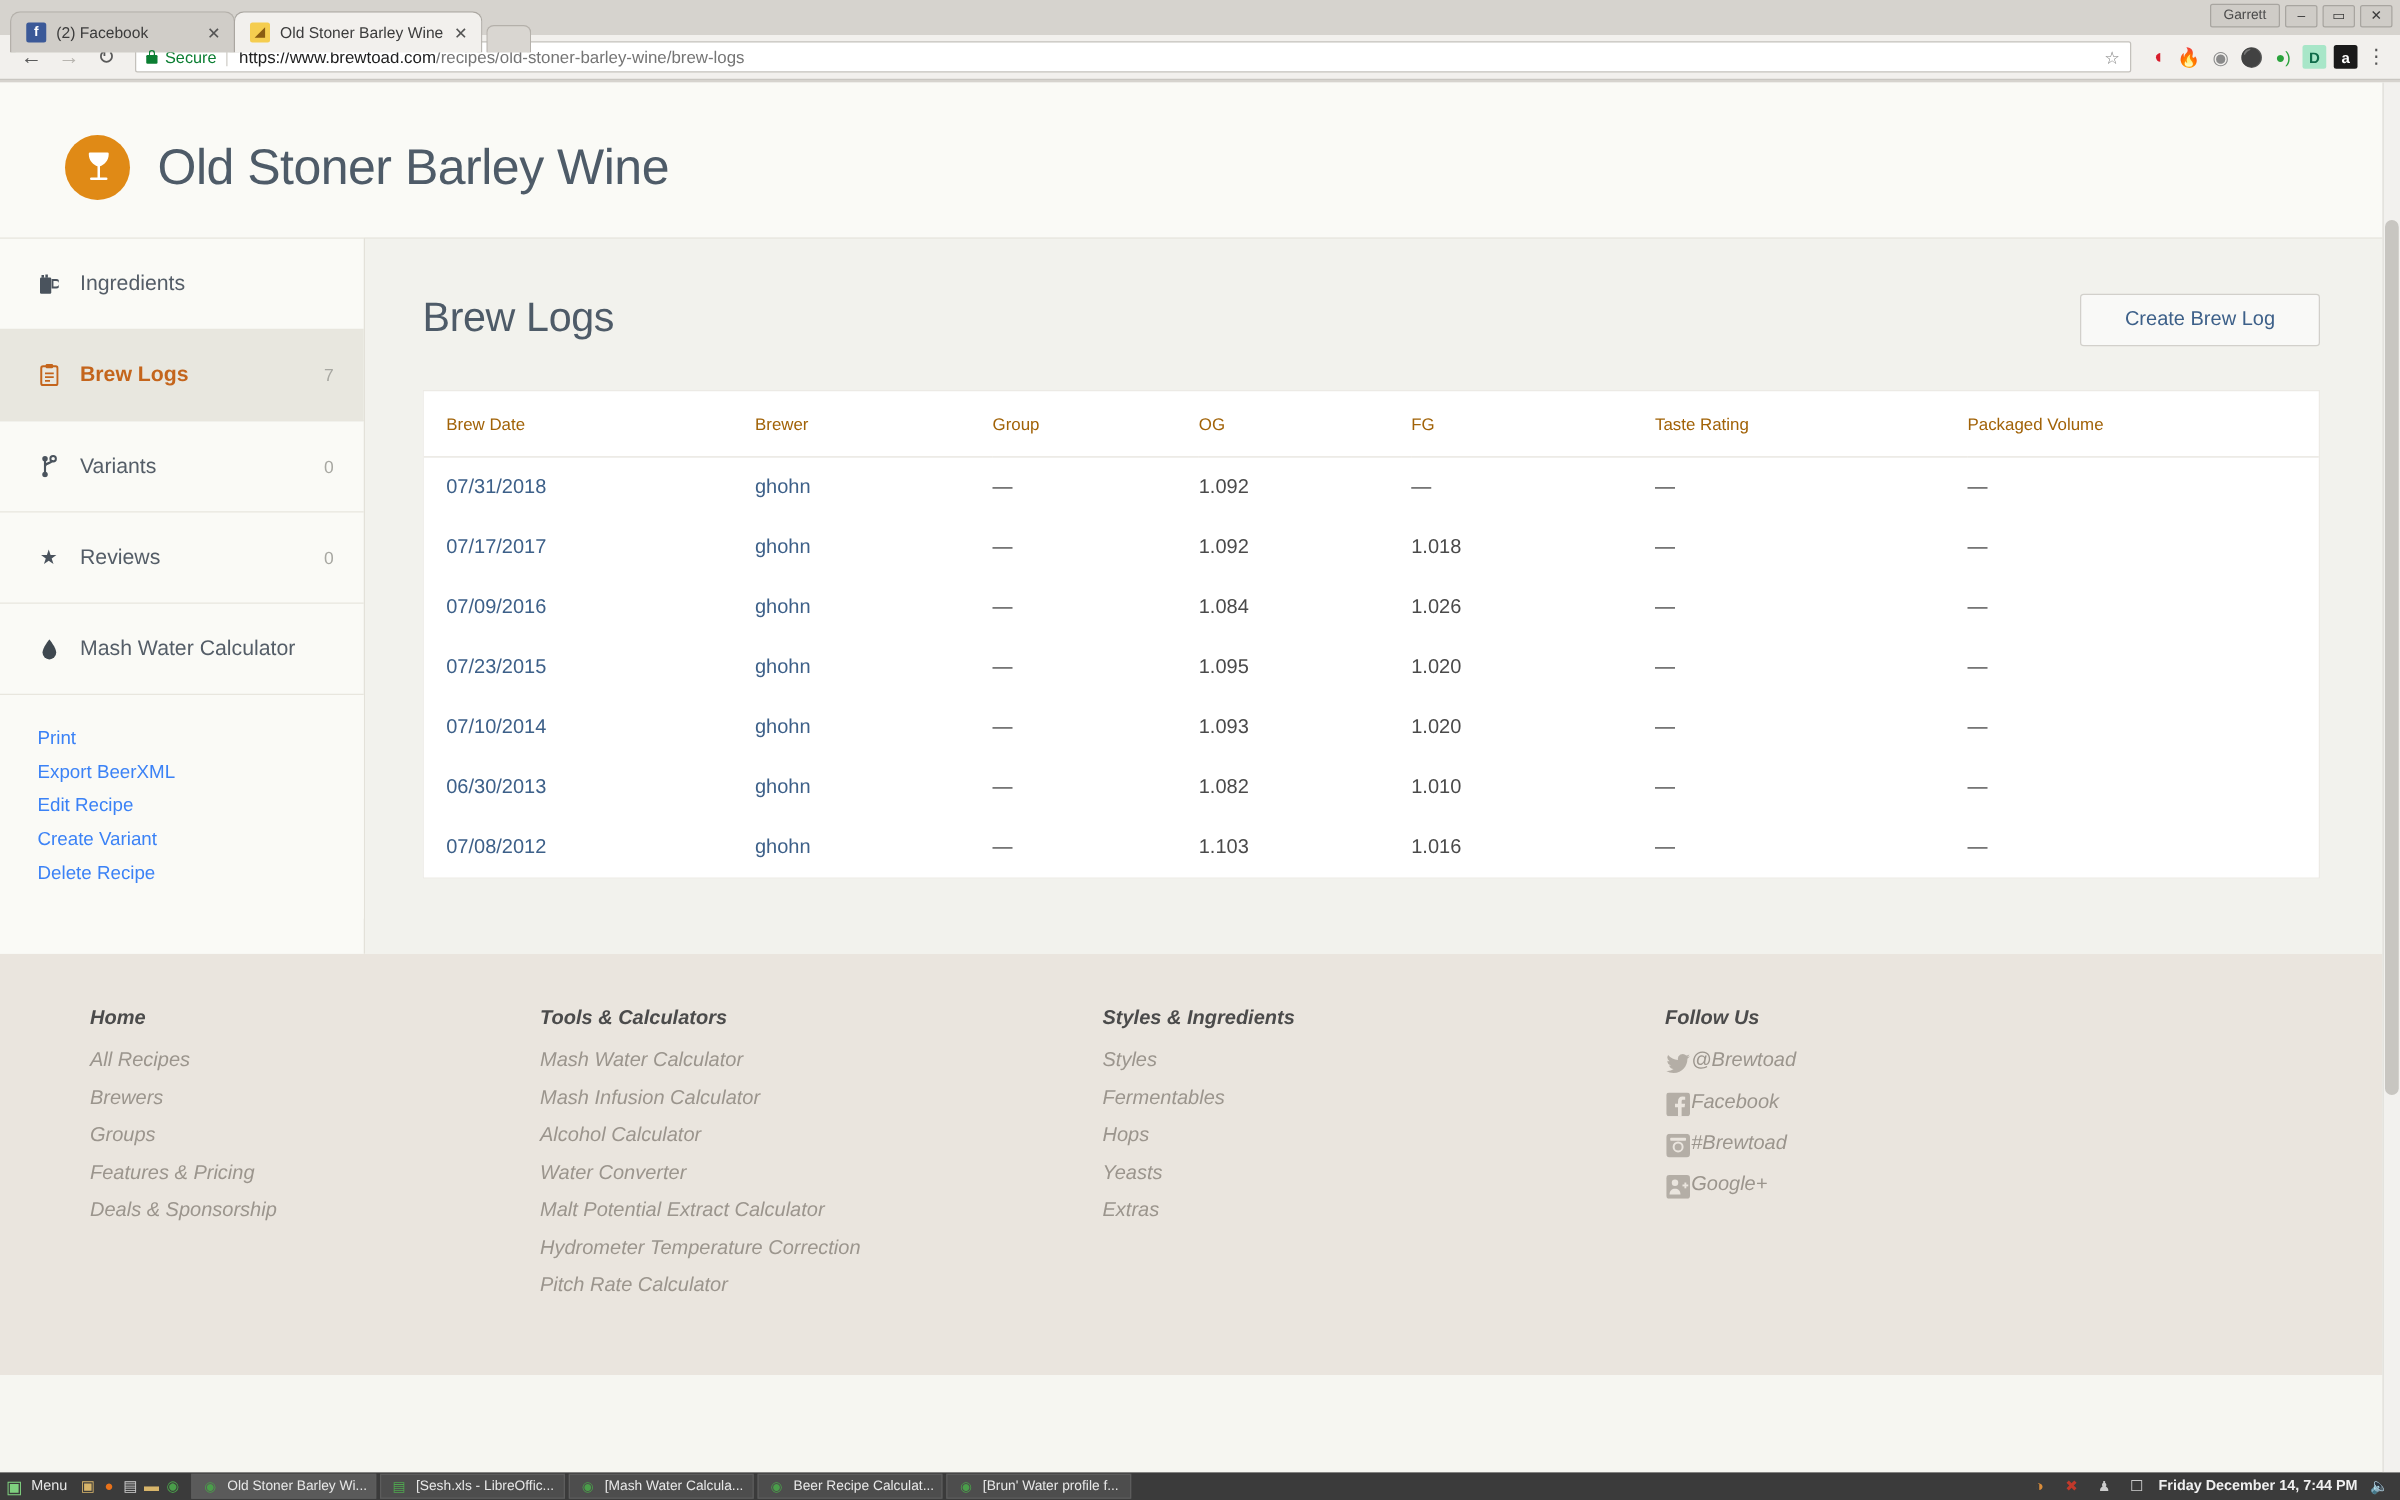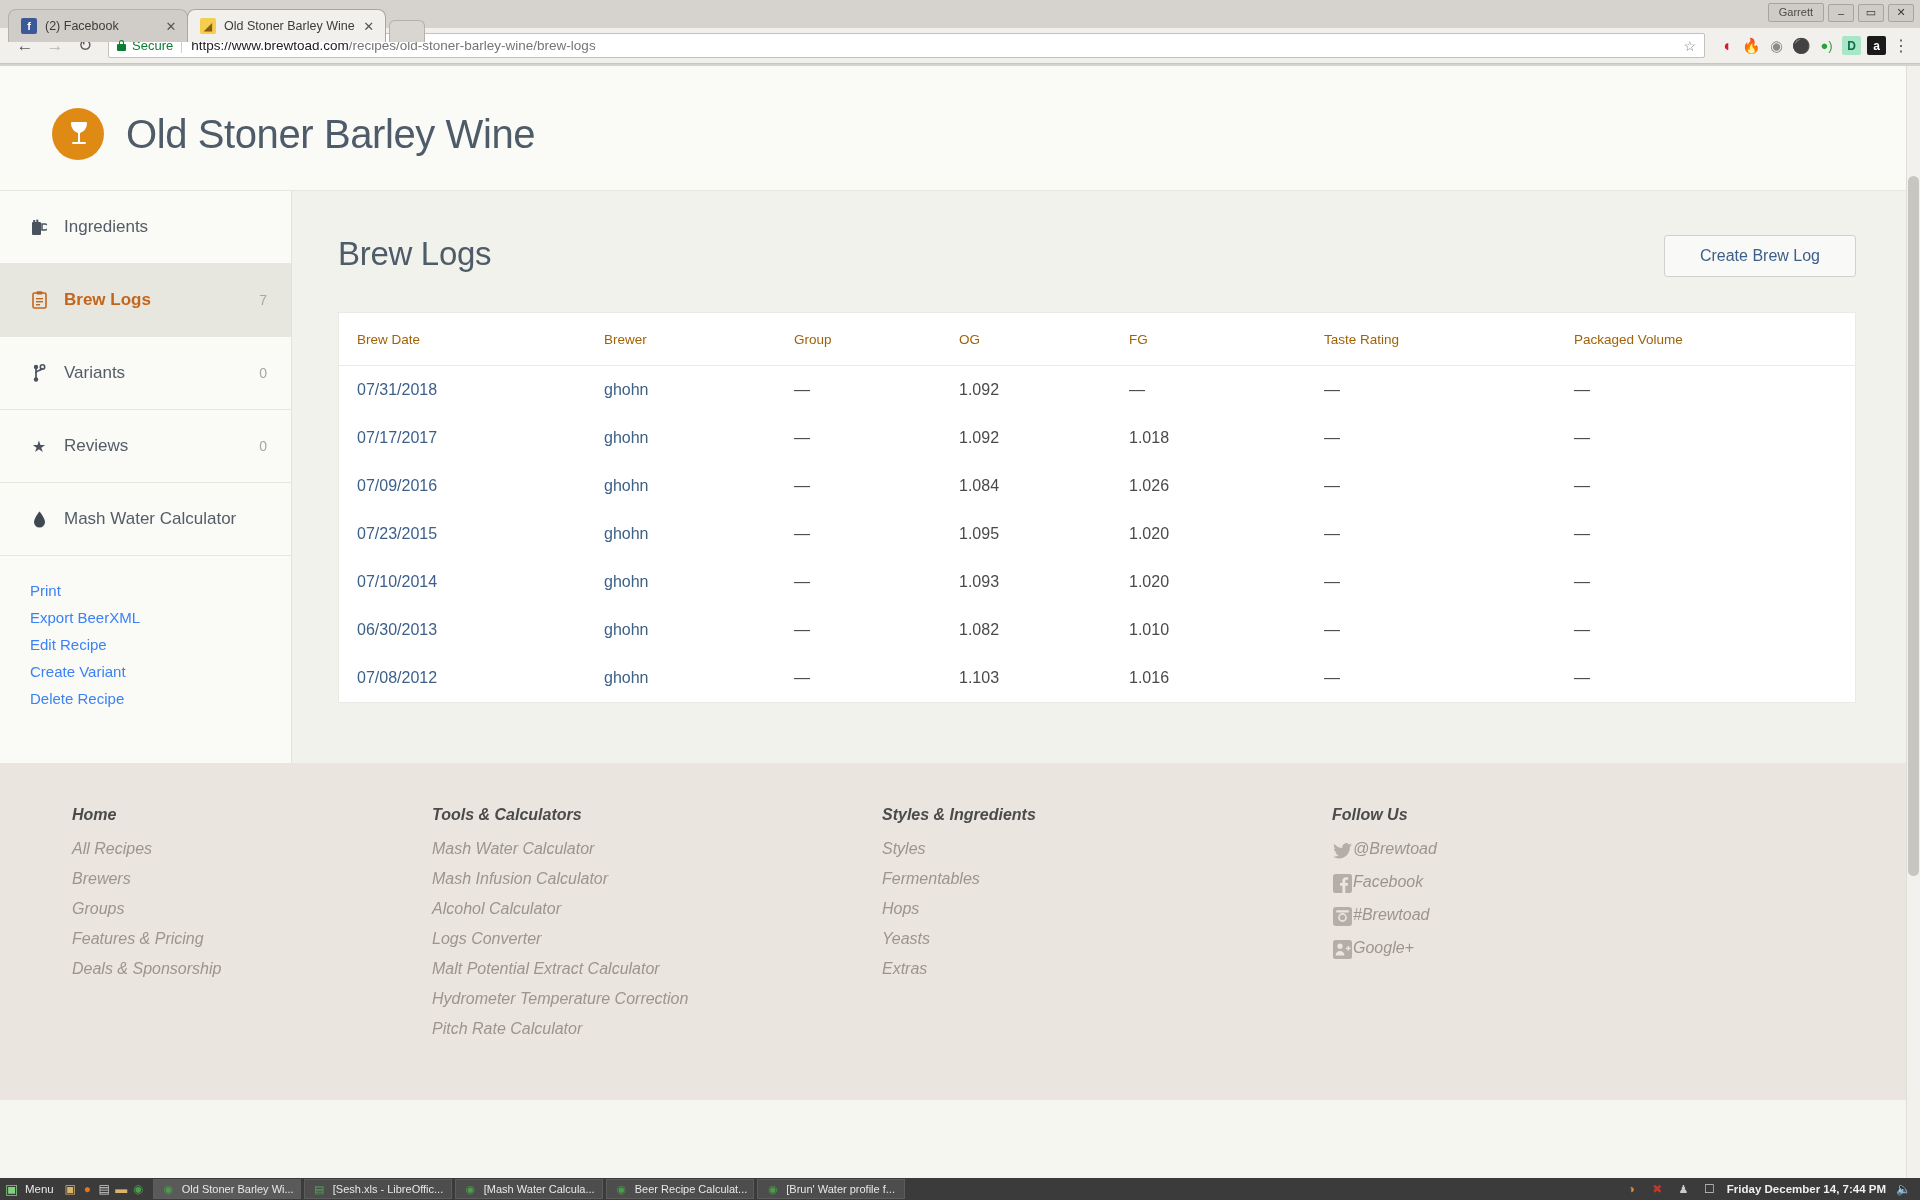--- a/index.html
+++ b/index.html
@@ -532,21 +532,21 @@
           <a href="#">Brewers</a>
           <a href="#">Groups</a>
           <a href="#">Features &amp; Pricing</a>
           <a href="#">Deals &amp; Sponsorship</a>
         </div>
         <div class="fcol c2">
           <h4>Tools &amp; Calculators</h4>
           <a href="#">Mash Water Calculator</a>
           <a href="#">Mash Infusion Calculator</a>
           <a href="#">Alcohol Calculator</a>
-          <a href="#">Logs Converter</a>
+          <a href="#">Water Converter</a>
           <a href="#">Malt Potential Extract Calculator</a>
           <a href="#">Hydrometer Temperature Correction</a>
           <a href="#">Pitch Rate Calculator</a>
         </div>
         <div class="fcol c3">
           <h4>Styles &amp; Ingredients</h4>
           <a href="#">Styles</a>
           <a href="#">Fermentables</a>
           <a href="#">Hops</a>
           <a href="#">Yeasts</a>

